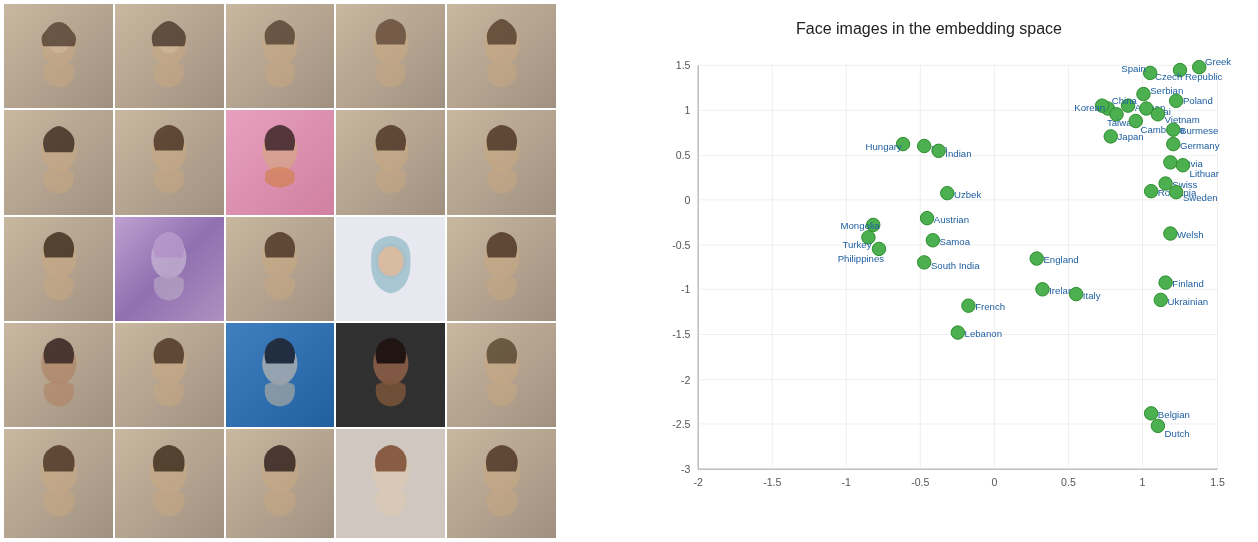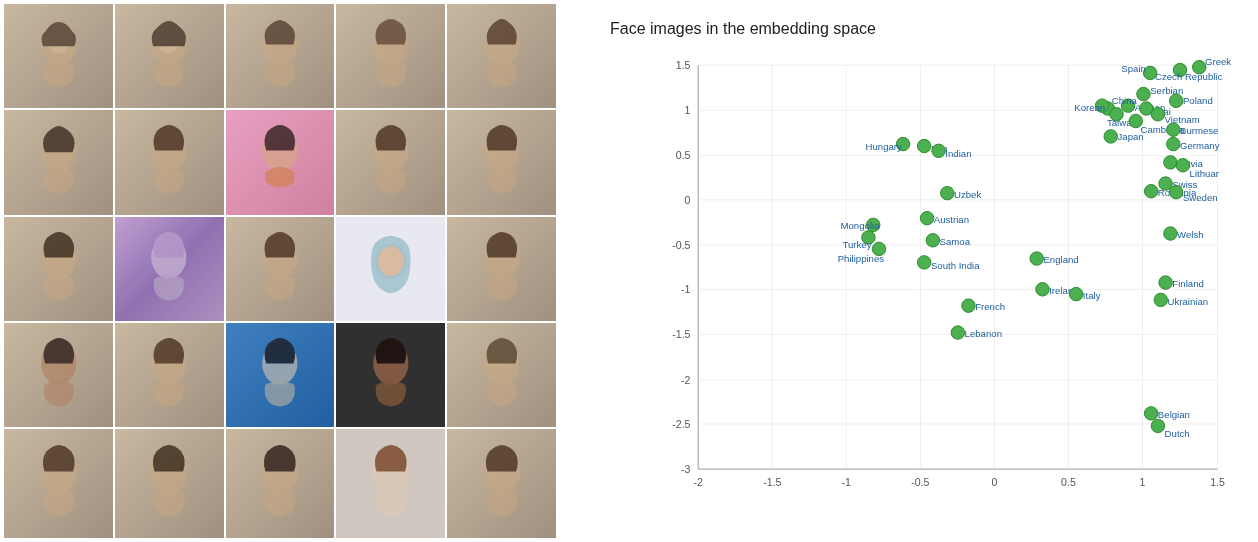--- a/index.html
+++ b/index.html
@@ -57,21 +57,21 @@
     
     #scatter-plot {
       flex: 1;
       height: 542px;
       background: #fff;
       position: relative;
       padding: 20px 10px 40px 50px;
     }
 
     #scatter-plot h2 {
-      text-align: left;
+      text-align: center;
       font-size: 16px;
       font-weight: normal;
       color: #222;
       margin-bottom: 8px;
       font-family: Arial, sans-serif;
     }
 
     #chart-area {
       position: relative;
       width: 100%;

